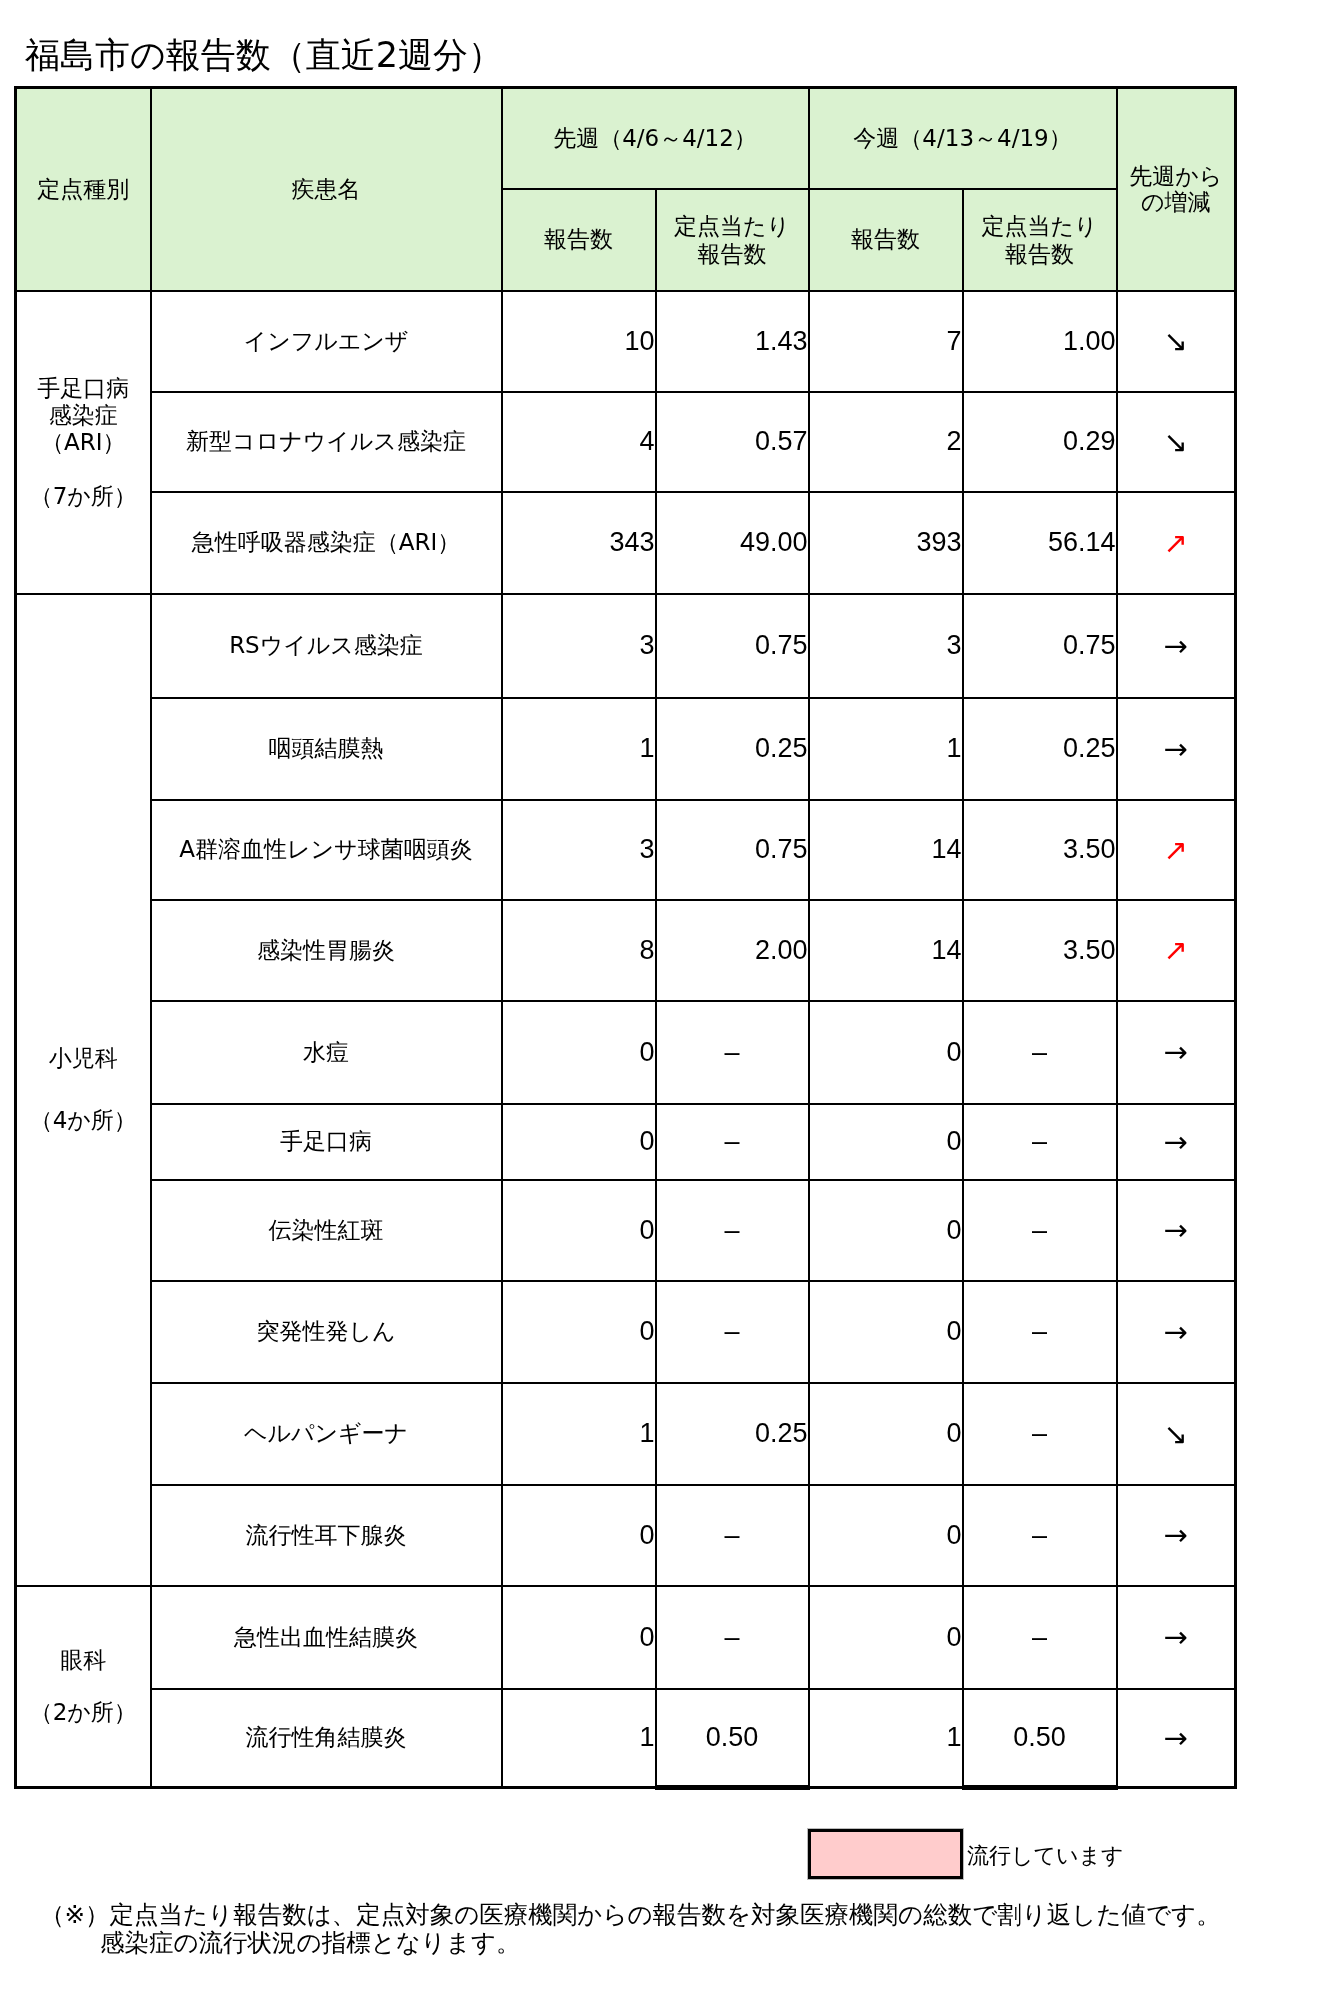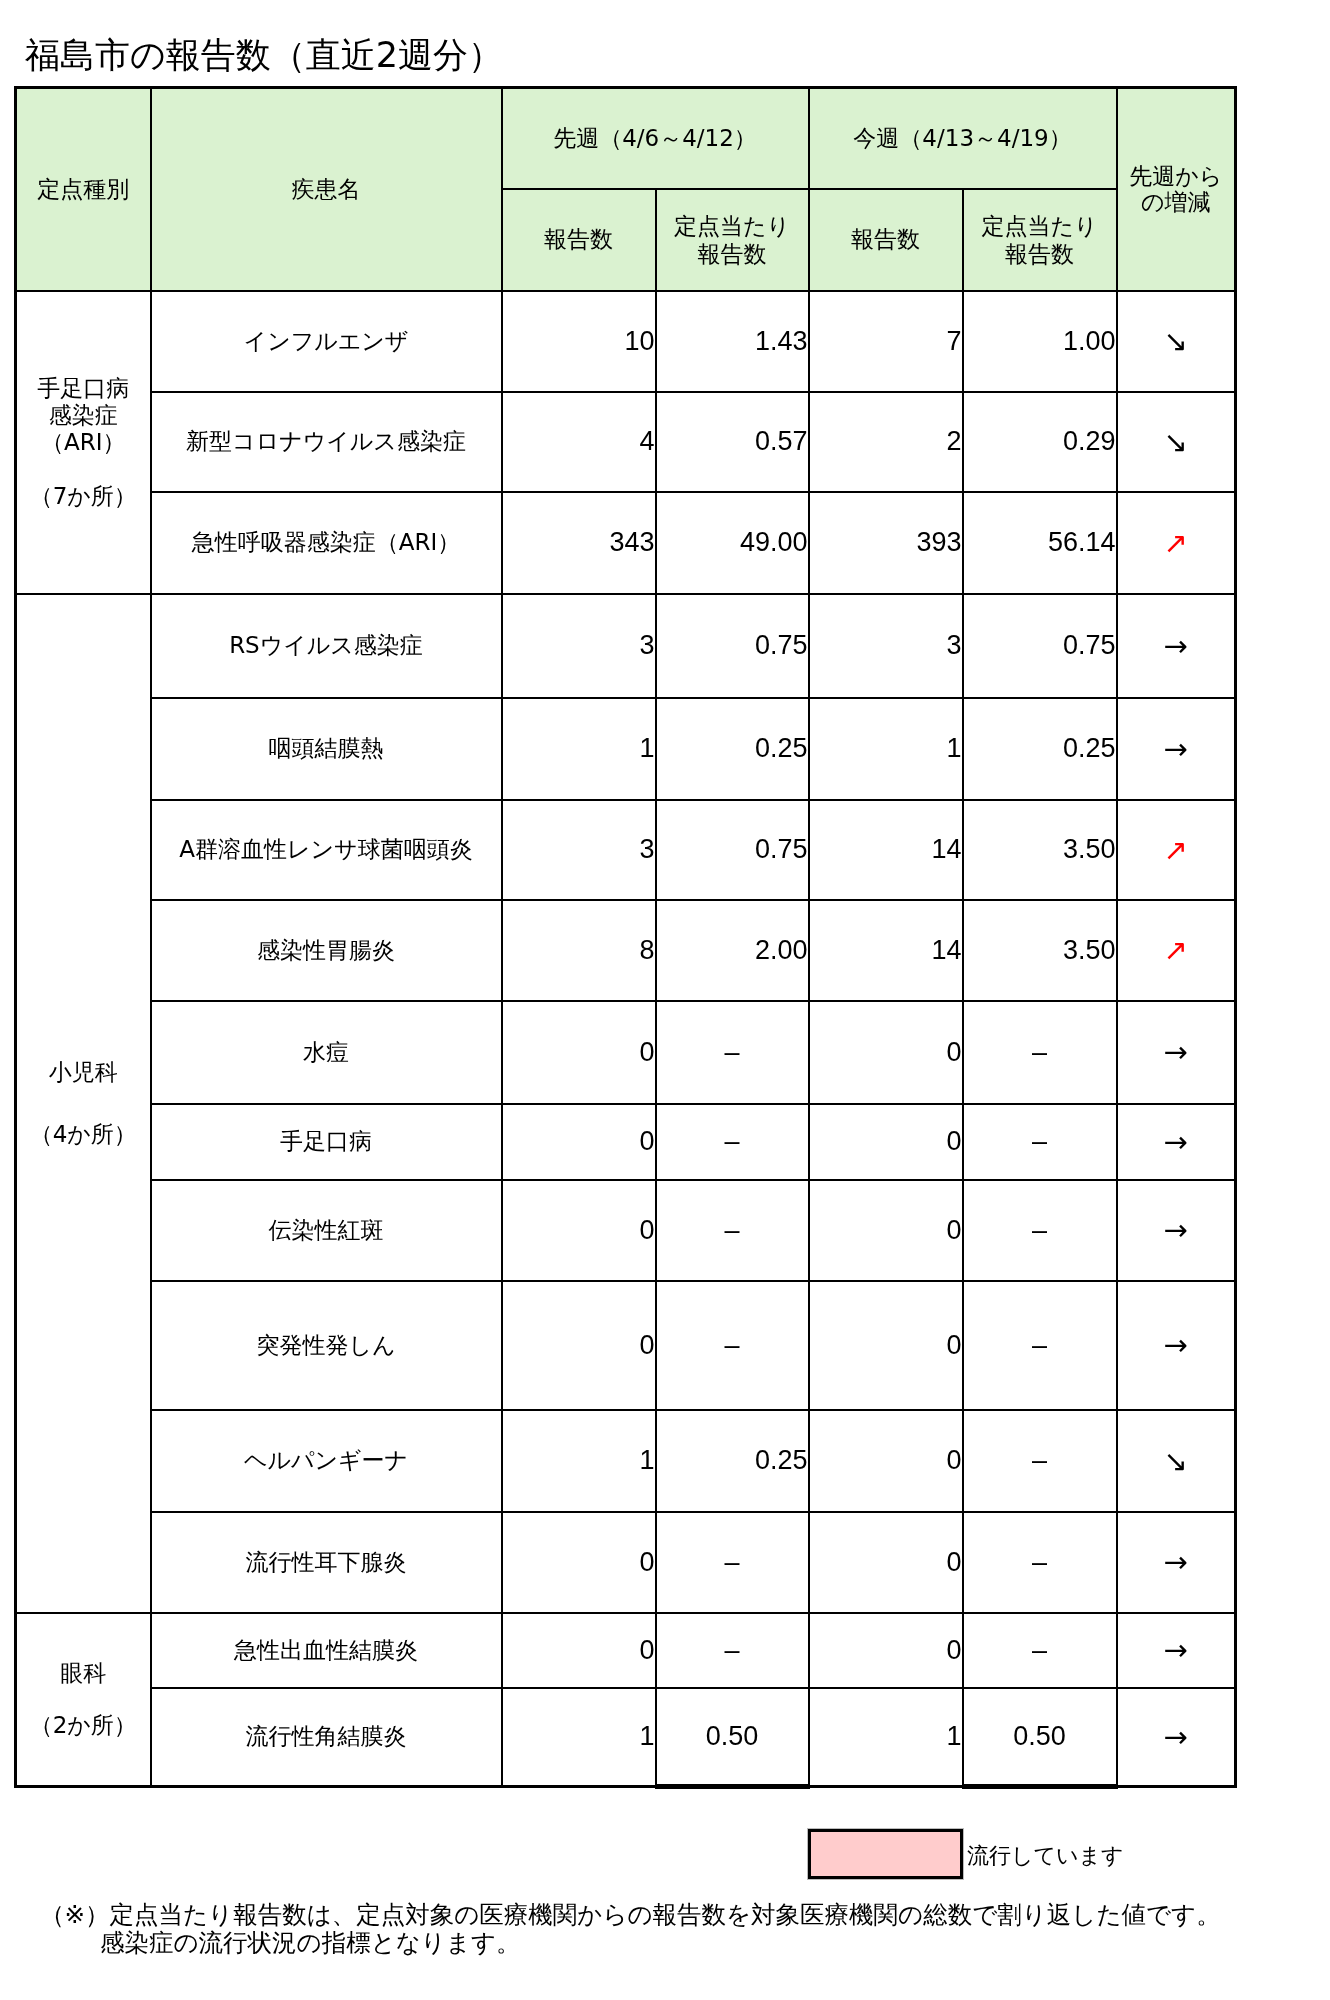--- a/index.html
+++ b/index.html
@@ -201,21 +201,21 @@
 
     <tr style="height:101px">
       <td class="name">伝染性紅斑</td>
       <td class="num">0</td>
       <td class="num ps" data-v="–">–</td>
       <td class="num">0</td>
       <td class="num ps" data-v="–">–</td>
       <td class="trend"><span data-trend="flat">→</span></td>
     </tr>
 
-    <tr style="height:129px">
+    <tr style="height:102px">
       <td class="name">突発性発しん</td>
       <td class="num">0</td>
       <td class="num ps" data-v="–">–</td>
       <td class="num">0</td>
       <td class="num ps" data-v="–">–</td>
       <td class="trend"><span data-trend="flat">→</span></td>
     </tr>
 
     <tr style="height:102px">
       <td class="name">ヘルパンギーナ</td>
@@ -228,21 +228,21 @@
 
     <tr style="height:101px">
       <td class="name">流行性耳下腺炎</td>
       <td class="num">0</td>
       <td class="num ps" data-v="–">–</td>
       <td class="num">0</td>
       <td class="num ps" data-v="–">–</td>
       <td class="trend"><span data-trend="flat">→</span></td>
     </tr>
 
-    <tr style="height:75px">
+    <tr style="height:103px">
       <td rowspan="2" class="grp g-eye">
         <span>眼科</span>
         <span class="sp"></span>
         <span>（2か所）</span>
       </td>
       <td class="name">急性出血性結膜炎</td>
       <td class="num">0</td>
       <td class="num ps" data-v="–">–</td>
       <td class="num">0</td>
       <td class="num ps" data-v="–">–</td>

